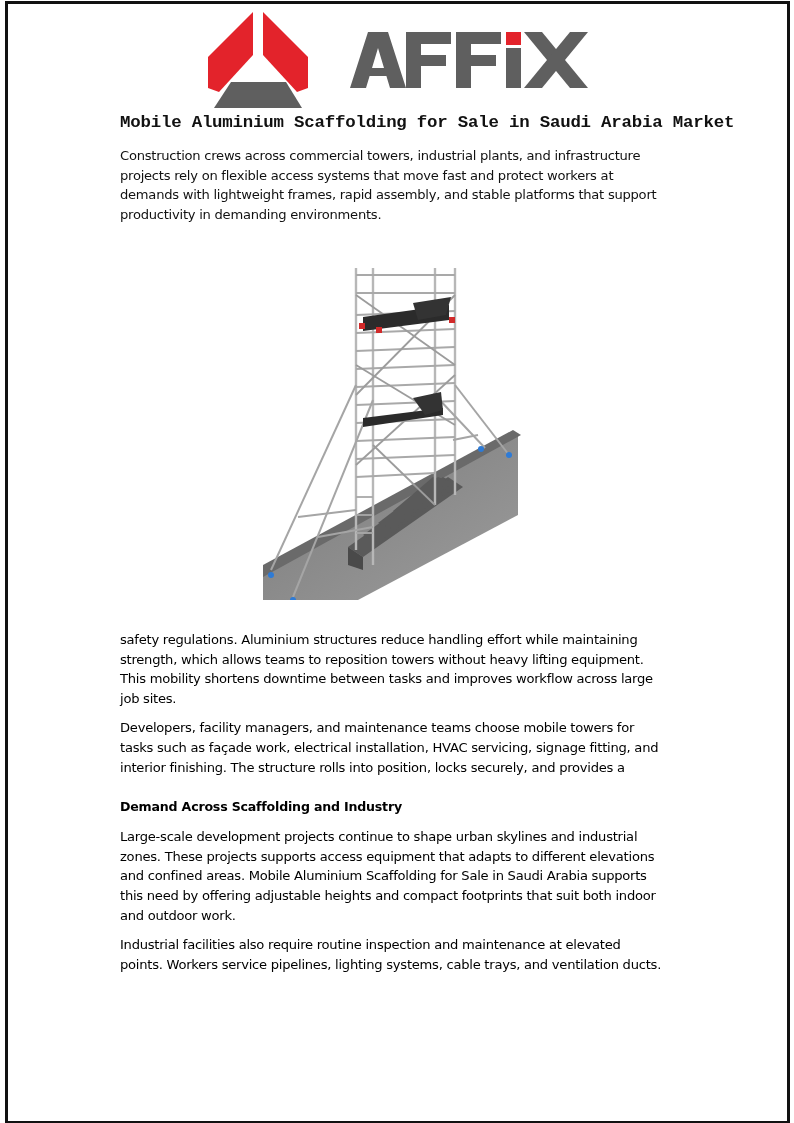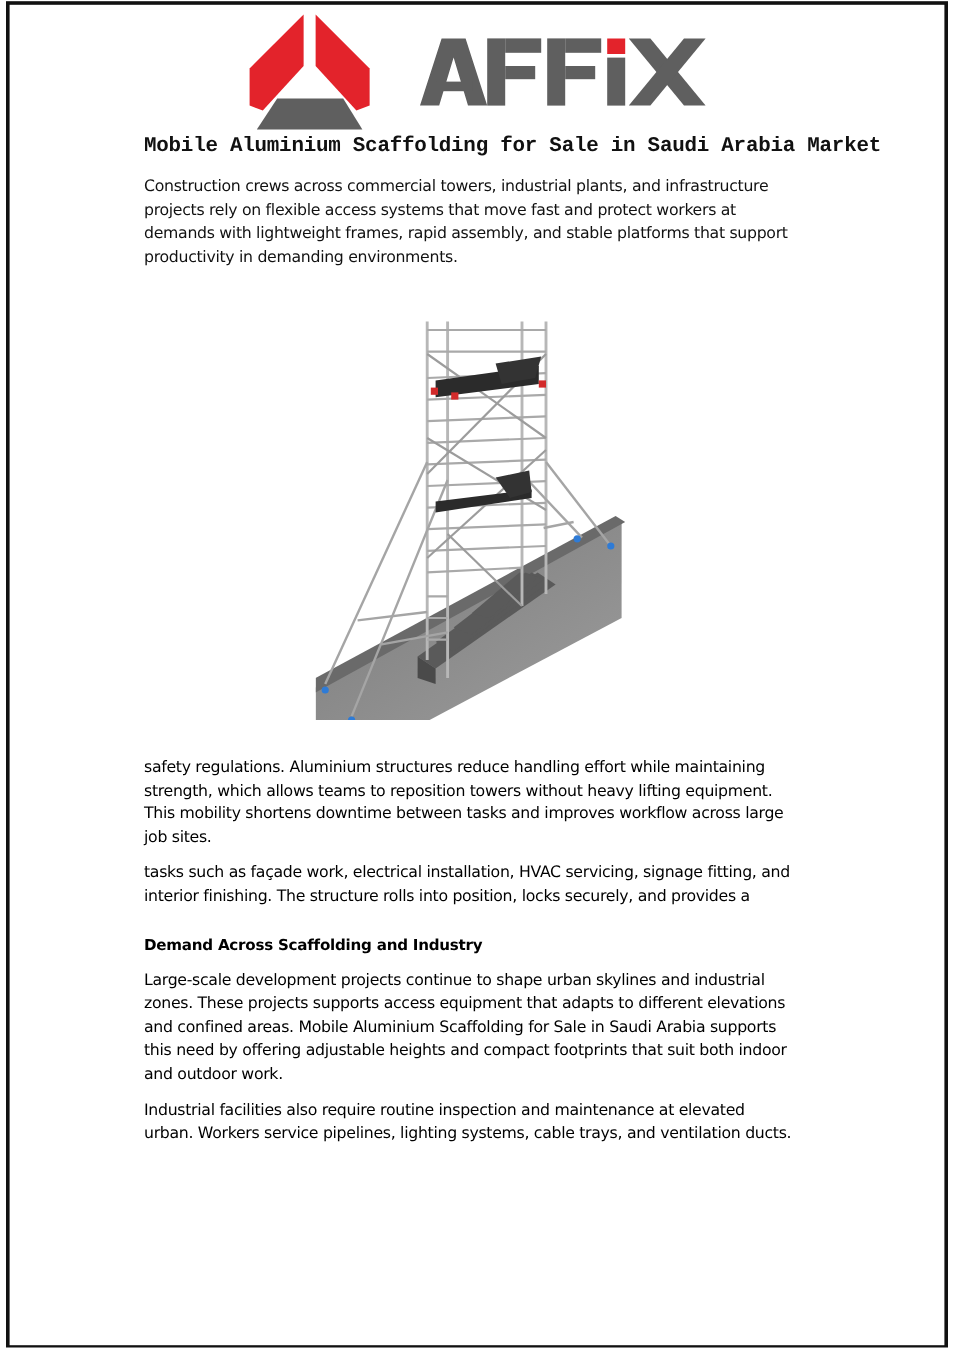--- a/index.html
+++ b/index.html
@@ -171,28 +171,29 @@
 </div>
 
 <div class="lower">
   <p>
     <span class="line">safety regulations. Aluminium structures reduce handling effort while maintaining</span>
     <span class="line">strength, which allows teams to reposition towers without heavy lifting equipment.</span>
     <span class="line">This mobility shortens downtime between tasks and improves workflow across large</span>
     <span class="line">job sites.</span>
   </p>
   <p>
+    <span class="line">Developers, facility managers, and maintenance teams choose mobile towers for</span>
     <span class="line">tasks such as façade work, electrical installation, HVAC servicing, signage fitting, and</span>
     <span class="line">interior finishing. The structure rolls into position, locks securely, and provides a</span>
   </p>
   <h2>Demand Across Scaffolding and Industry</h2>
   <p>
     <span class="line">Large-scale development projects continue to shape urban skylines and industrial</span>
     <span class="line">zones. These projects supports access equipment that adapts to different elevations</span>
     <span class="line">and confined areas. Mobile Aluminium Scaffolding for Sale in Saudi Arabia supports</span>
     <span class="line">this need by offering adjustable heights and compact footprints that suit both indoor</span>
     <span class="line">and outdoor work.</span>
   </p>
   <p>
     <span class="line">Industrial facilities also require routine inspection and maintenance at elevated</span>
-    <span class="line">urban. Workers service pipelines, lighting systems, cable trays, and ventilation ducts.</span>
+    <span class="line">points. Workers service pipelines, lighting systems, cable trays, and ventilation ducts.</span>
   </p>
 </div>
 
 </body></html>

